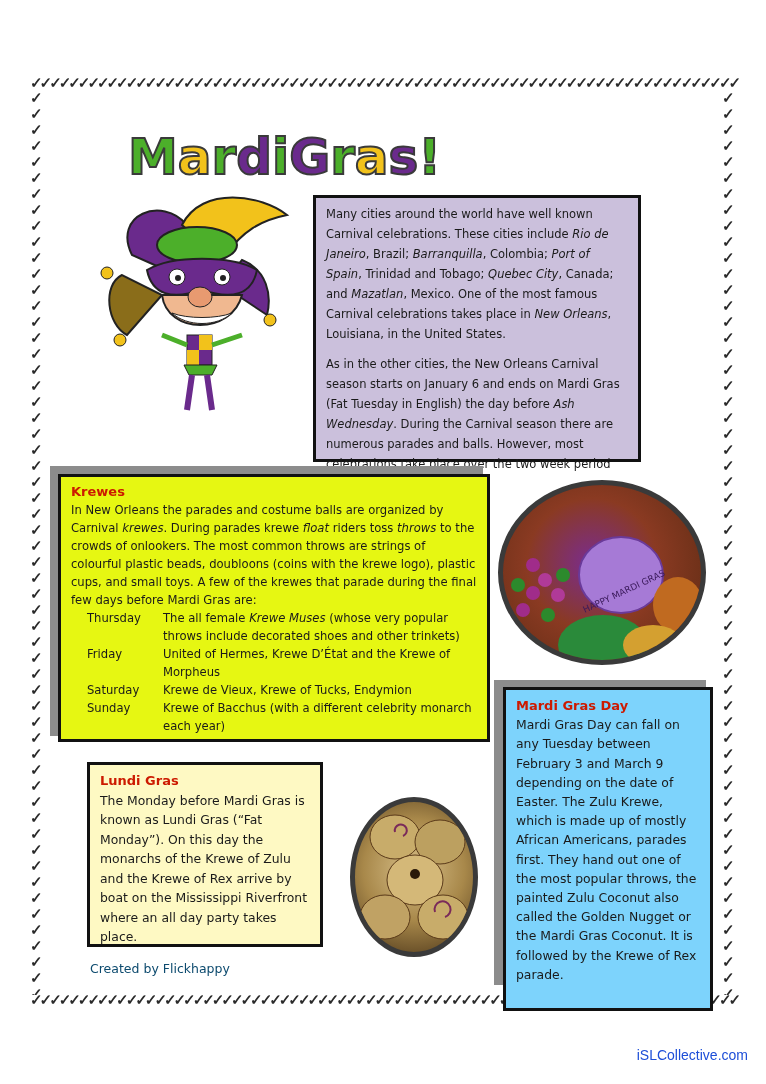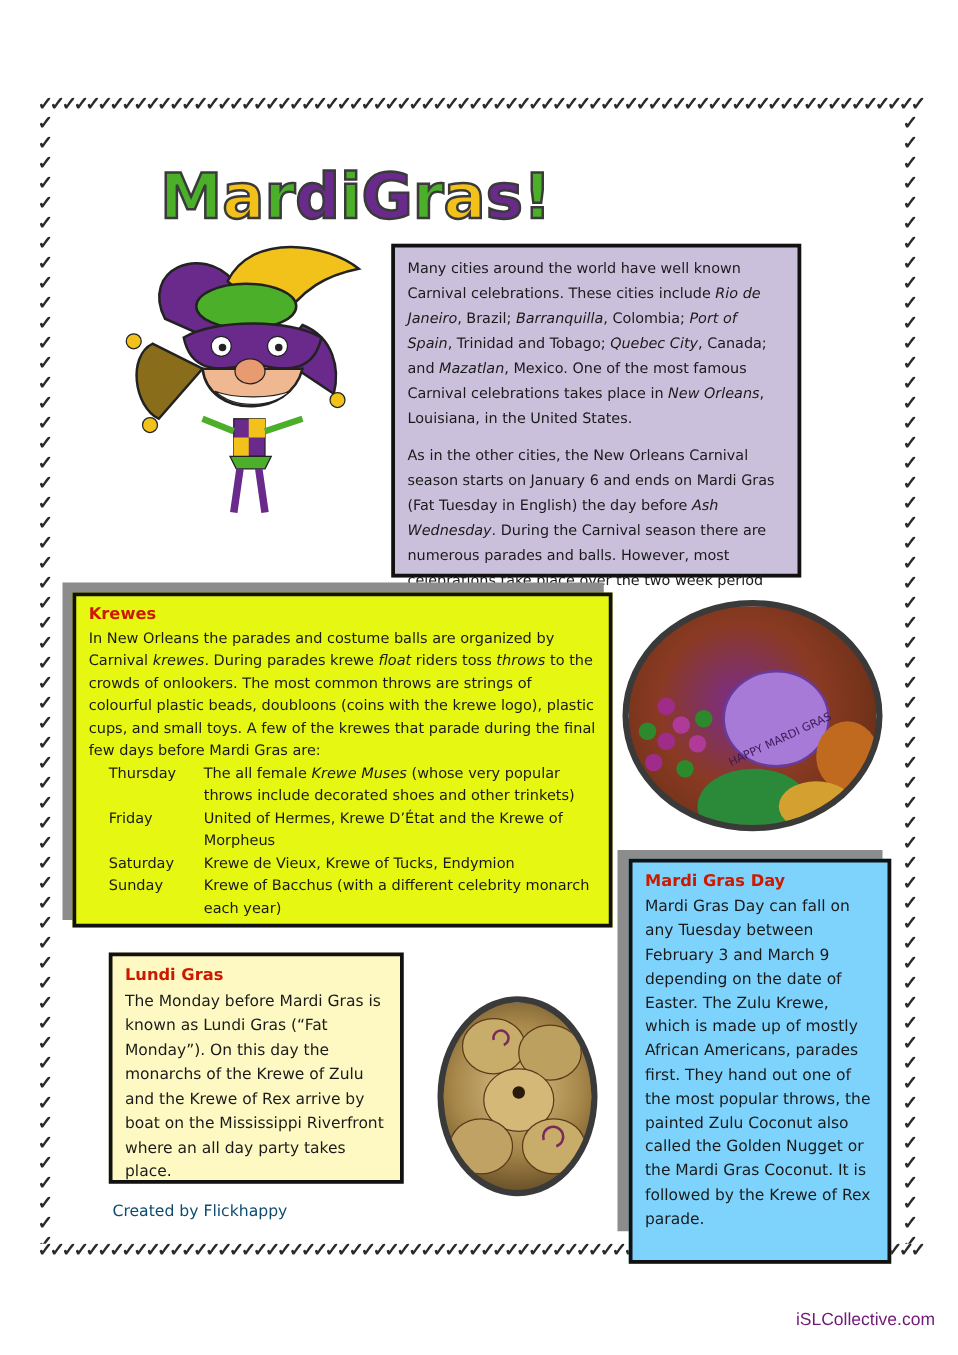--- a/index.html
+++ b/index.html
@@ -35,21 +35,21 @@
     .krewes-shadow { position: absolute; left: 50px; top: 466px; width: 433px; height: 270px; background: #8c8c8c; }
     .krewes { left: 58px; top: 474px; width: 432px; height: 268px; background: #e6f712; font-size: 11.6px; line-height: 18px; padding: 6px 10px; }
     .heading { color: #cc1a00; font-weight: bold; font-size: 13px; }
     .day-table { margin-left: 16px; border-collapse: collapse; }
     .day-table td { vertical-align: top; padding: 0; font-size: 11.6px; line-height: 18px; }
     .day-table td.d { width: 76px; margin-left: 44px; }
     .lundi { left: 87px; top: 762px; width: 236px; height: 185px; background: #fef9c3; font-size: 12.4px; line-height: 19.5px; padding: 6px 10px; }
     .mgd-shadow { position: absolute; left: 494px; top: 680px; width: 212px; height: 305px; background: #8c8c8c; }
     .mgd { left: 503px; top: 687px; width: 210px; height: 324px; background: #7dd3fc; font-size: 12.4px; line-height: 19.2px; padding: 6px 10px; }
     .credit { position: absolute; left: 90px; top: 961px; font-size: 12.5px; color: #0c4a6e; }
-    .watermark { position: absolute; right: 18px; top: 1047px; font-size: 14px; color: #701a75; font-family: "Liberation Sans", sans-serif; }
+    .watermark { position: absolute; right: 18px; top: 1047px; font-size: 14px; color: #1d4ed8; font-family: "Liberation Sans", sans-serif; }
     .oval { position: absolute; border-radius: 50%; border: 5px solid #3a3a3a; overflow: hidden; box-sizing: border-box; }
     .i { font-style: italic; }
   </style>
 </head>
 <body>
 
 <div class="border-row" style="left:30px; top:76px; width:710px;">✓✓✓✓✓✓✓✓✓✓✓✓✓✓✓✓✓✓✓✓✓✓✓✓✓✓✓✓✓✓✓✓✓✓✓✓✓✓✓✓✓✓✓✓✓✓✓✓✓✓✓✓✓✓✓✓✓✓✓✓✓✓✓✓✓✓✓✓✓✓✓✓✓✓✓✓✓✓✓✓</div>
 <div class="border-row" style="left:30px; top:993px; width:710px;">✓✓✓✓✓✓✓✓✓✓✓✓✓✓✓✓✓✓✓✓✓✓✓✓✓✓✓✓✓✓✓✓✓✓✓✓✓✓✓✓✓✓✓✓✓✓✓✓✓✓✓✓✓✓✓✓✓✓✓✓✓✓✓✓✓✓✓✓✓✓✓✓✓✓✓✓✓✓✓✓</div>
 <div class="border-col" style="left:30px; top:90px; height:905px;">✓✓✓✓✓✓✓✓✓✓✓✓✓✓✓✓✓✓✓✓✓✓✓✓✓✓✓✓✓✓✓✓✓✓✓✓✓✓✓✓✓✓✓✓✓✓✓✓✓✓✓✓✓✓✓✓✓✓✓✓</div>
 <div class="border-col" style="left:722px; top:90px; height:905px;">✓✓✓✓✓✓✓✓✓✓✓✓✓✓✓✓✓✓✓✓✓✓✓✓✓✓✓✓✓✓✓✓✓✓✓✓✓✓✓✓✓✓✓✓✓✓✓✓✓✓✓✓✓✓✓✓✓✓✓✓</div>

